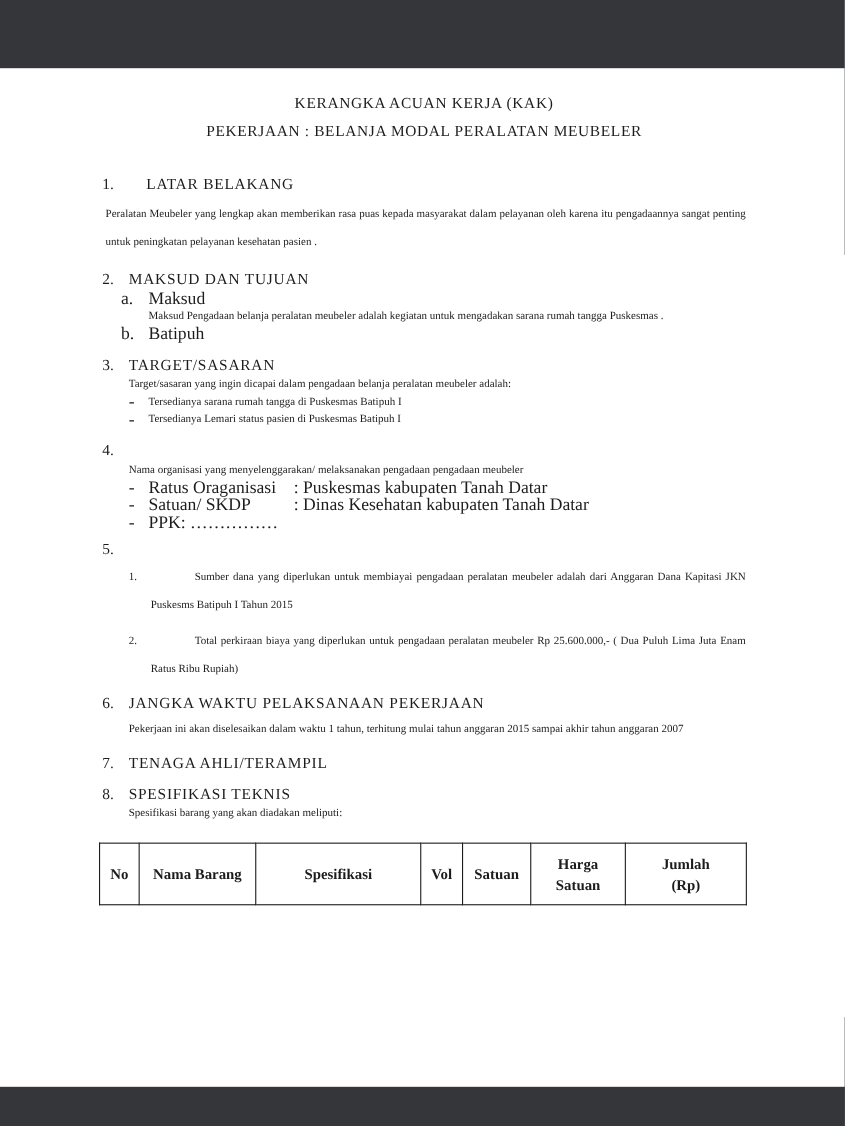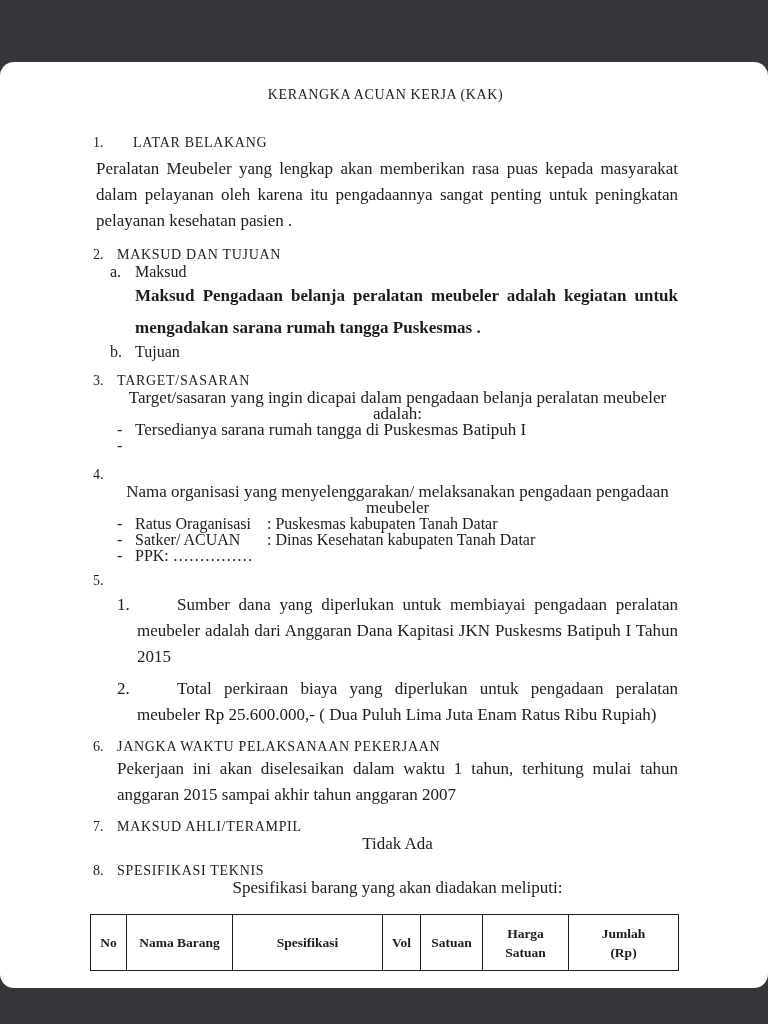--- a/index.html
+++ b/index.html
@@ -11,37 +11,36 @@
     overflow: hidden;
   }
   .viewer { width: 768px; height: 1024px; background: #35363a; }
   .page {
     width: 768px;
     height: 926px;
     margin-top: 62px;
     background: #ffffff;
     padding: 20px 90px 0 93px;
     overflow: hidden;
-    border-radius: 14px;
   }
   .viewer { position: relative; }
 
   .doc-title { text-align: center; font-size: 14px; letter-spacing: 0.6px; line-height: 26px; }
 
   .sec-head { display: flex; line-height: 18px; font-size: 14px; }
   .sec-num { width: 24px; flex: 0 0 24px; }
   .sec-num.wide-num { width: 40px; flex: 0 0 40px; }
   .sec-title { letter-spacing: 0.7px; }
 
   .body-ind { margin-left: 24px; }
   .just { text-align: justify; }
-  p, .line { font-size: 17px; }
+  p, .line { font-size: 10px; }
   .lh26 { line-height: 26px; }
-  .lh24 { line-height: 32px; font-weight: bold; }
-  .lh16 { line-height: 16px; text-align: center; }
+  .lh24 { line-height: 16px; }
+  .lh16 { line-height: 16px; }
 
   .sec { margin-top: 12px; }
   .sec.mt26 { margin-top: 26px; }
   .sec.mt10 { margin-top: 10px; }
   .sec.mt8  { margin-top: 8px; }
 
   .sub-label { display: flex; margin-left: 17px; line-height: 16px; }
   .sub-label .sub-num { width: 25px; flex: 0 0 25px; }
   .sub-body { margin-left: 42px; }
 
@@ -78,20 +77,21 @@
   .col-harga { width: 86px; }
   .col-jumlah { width: 110px; }
 </style>
 </head>
 <body>
 
 <div class="viewer">
   <div class="page">
 
     <div class="doc-title">KERANGKA ACUAN KERJA (KAK)</div>
+    <div class="doc-title">PEKERJAAN : BELANJA MODAL PERALATAN MEUBELER</div>
 
     <div class="sec mt26">
       <div class="sec-head">
         <span class="sec-num wide-num">1.</span>
         <span class="sec-title">LATAR BELAKANG</span>
       </div>
       <p class="just lh26" style="margin-left:3px; margin-top:4px;">Peralatan Meubeler yang lengkap akan memberikan rasa puas kepada masyarakat dalam pelayanan oleh karena itu pengadaannya   sangat penting untuk peningkatan pelayanan kesehatan pasien .</p>
     </div>
 
     <div class="sec">
@@ -99,52 +99,53 @@
         <span class="sec-num">2.</span>
         <span class="sec-title">MAKSUD DAN TUJUAN</span>
       </div>
       <div class="sub-label">
         <span class="sub-num">a.</span>
         <span>Maksud</span>
       </div>
       <p class="sub-body just lh24">Maksud Pengadaan belanja peralatan meubeler adalah kegiatan untuk mengadakan sarana rumah tangga Puskesmas .</p>
       <div class="sub-label">
         <span class="sub-num">b.</span>
-        <span>Tujuan</span>
+        <span>Batipuh</span>
       </div>
     </div>
 
     <div class="sec">
       <div class="sec-head">
         <span class="sec-num">3.</span>
         <span class="sec-title">TARGET/SASARAN</span>
       </div>
       <p class="body-ind lh16">Target/sasaran yang ingin dicapai dalam pengadaan belanja peralatan meubeler adalah:</p>
       <div class="dash-item">
         <span class="dash">-</span>
         <span class="line">Tersedianya sarana rumah tangga di Puskesmas Batipuh I</span>
       </div>
       <div class="dash-item">
         <span class="dash">-</span>
+        <span class="line">Tersedianya Lemari status pasien di Puskesmas Batipuh I</span>
       </div>
     </div>
 
     <div class="sec">
       <div class="sec-head">
         <span class="sec-num">4.</span>
       </div>
       <p class="body-ind lh16">Nama organisasi yang menyelenggarakan/ melaksanakan pengadaan pengadaan meubeler</p>
       <div class="dash-item kv">
         <span class="dash">-</span>
         <span class="klabel">Ratus Oraganisasi</span>
         <span>: Puskesmas kabupaten Tanah Datar</span>
       </div>
       <div class="dash-item kv">
         <span class="dash">-</span>
-        <span class="klabel">Satker/ ACUAN</span>
+        <span class="klabel">Satuan/ SKDP</span>
         <span>: Dinas Kesehatan kabupaten Tanah Datar</span>
       </div>
       <div class="dash-item kv">
         <span class="dash">-</span>
         <span class="klabel">PPK: ……………</span>
         <span></span>
       </div>
     </div>
 
     <div class="sec mt8">
@@ -165,23 +166,22 @@
       <div class="sec-head">
         <span class="sec-num">6.</span>
         <span class="sec-title">JANGKA WAKTU PELAKSANAAN PEKERJAAN</span>
       </div>
       <p class="body-ind just lh26">Pekerjaan ini akan diselesaikan dalam waktu 1 tahun, terhitung mulai tahun anggaran 2015 sampai akhir tahun anggaran 2007</p>
     </div>
 
     <div class="sec mt10">
       <div class="sec-head">
         <span class="sec-num">7.</span>
-        <span class="sec-title">MAKSUD AHLI/TERAMPIL</span>
-      </div>
-      <p class="body-ind lh16">Tidak Ada</p>
+        <span class="sec-title">TENAGA AHLI/TERAMPIL</span>
+      </div>
     </div>
 
     <div class="sec mt10">
       <div class="sec-head">
         <span class="sec-num">8.</span>
         <span class="sec-title">SPESIFIKASI TEKNIS</span>
       </div>
       <p class="body-ind lh16">Spesifikasi barang yang akan diadakan meliputi:</p>
     </div>
 

